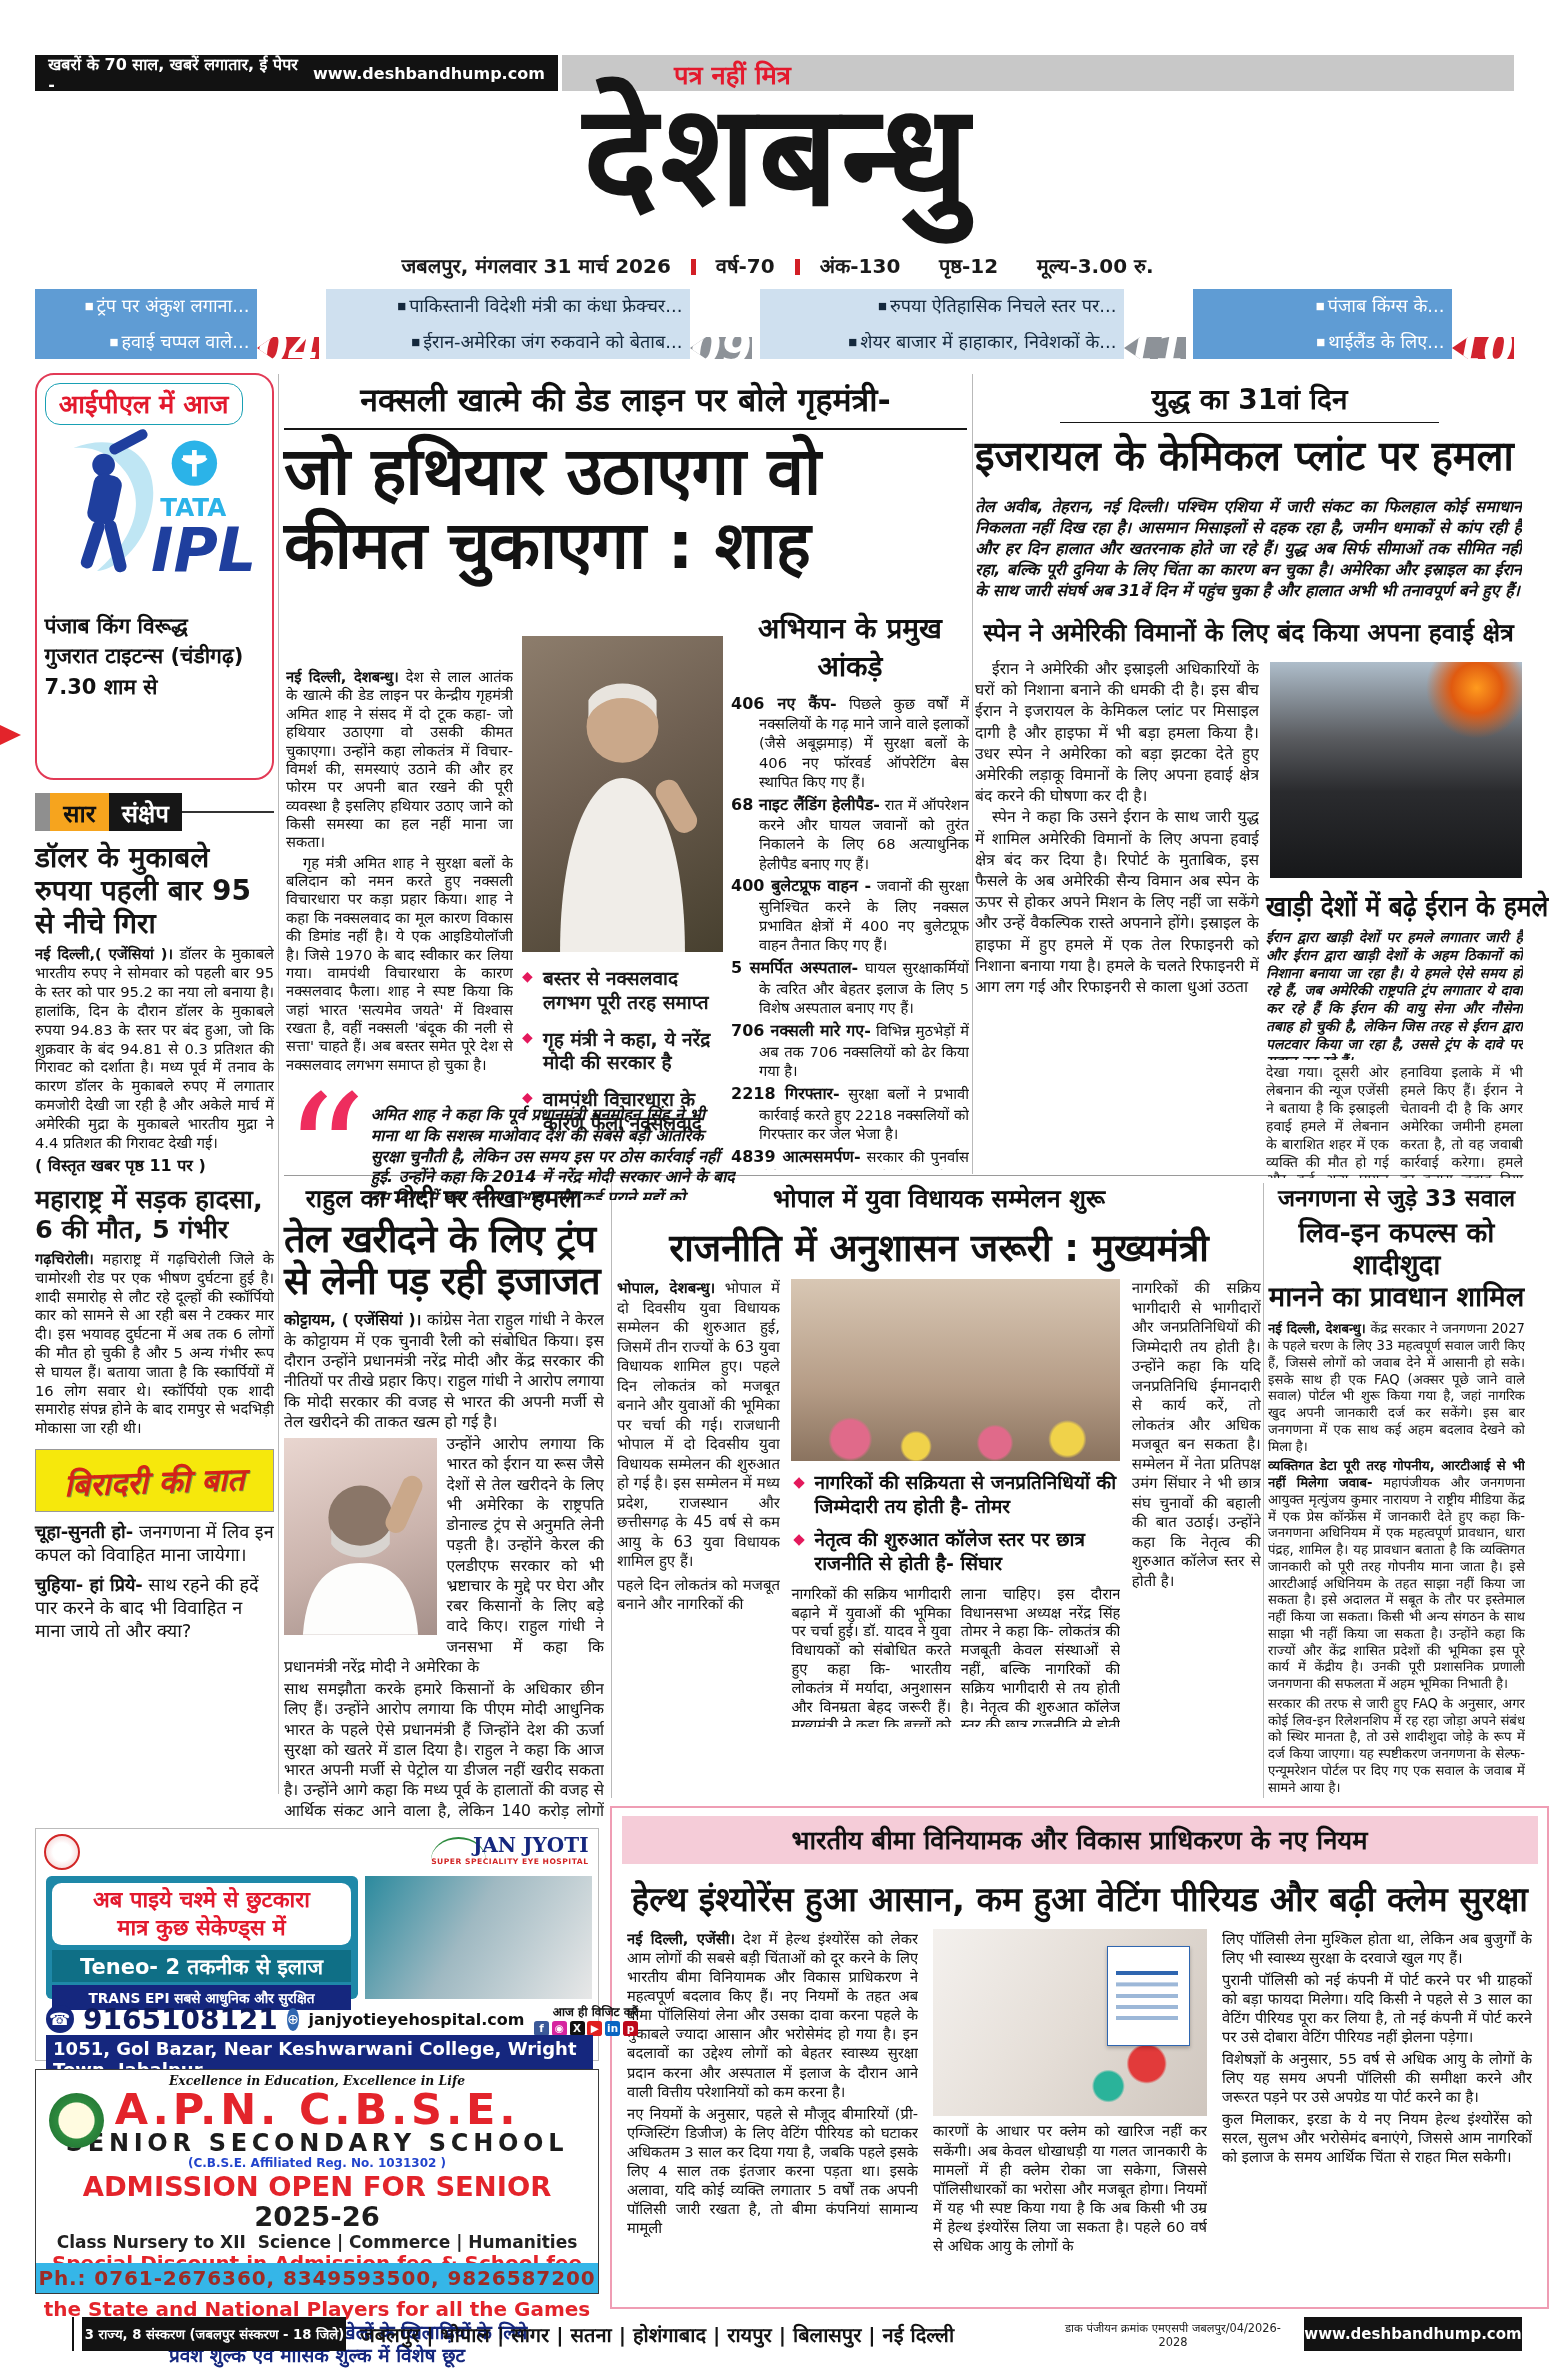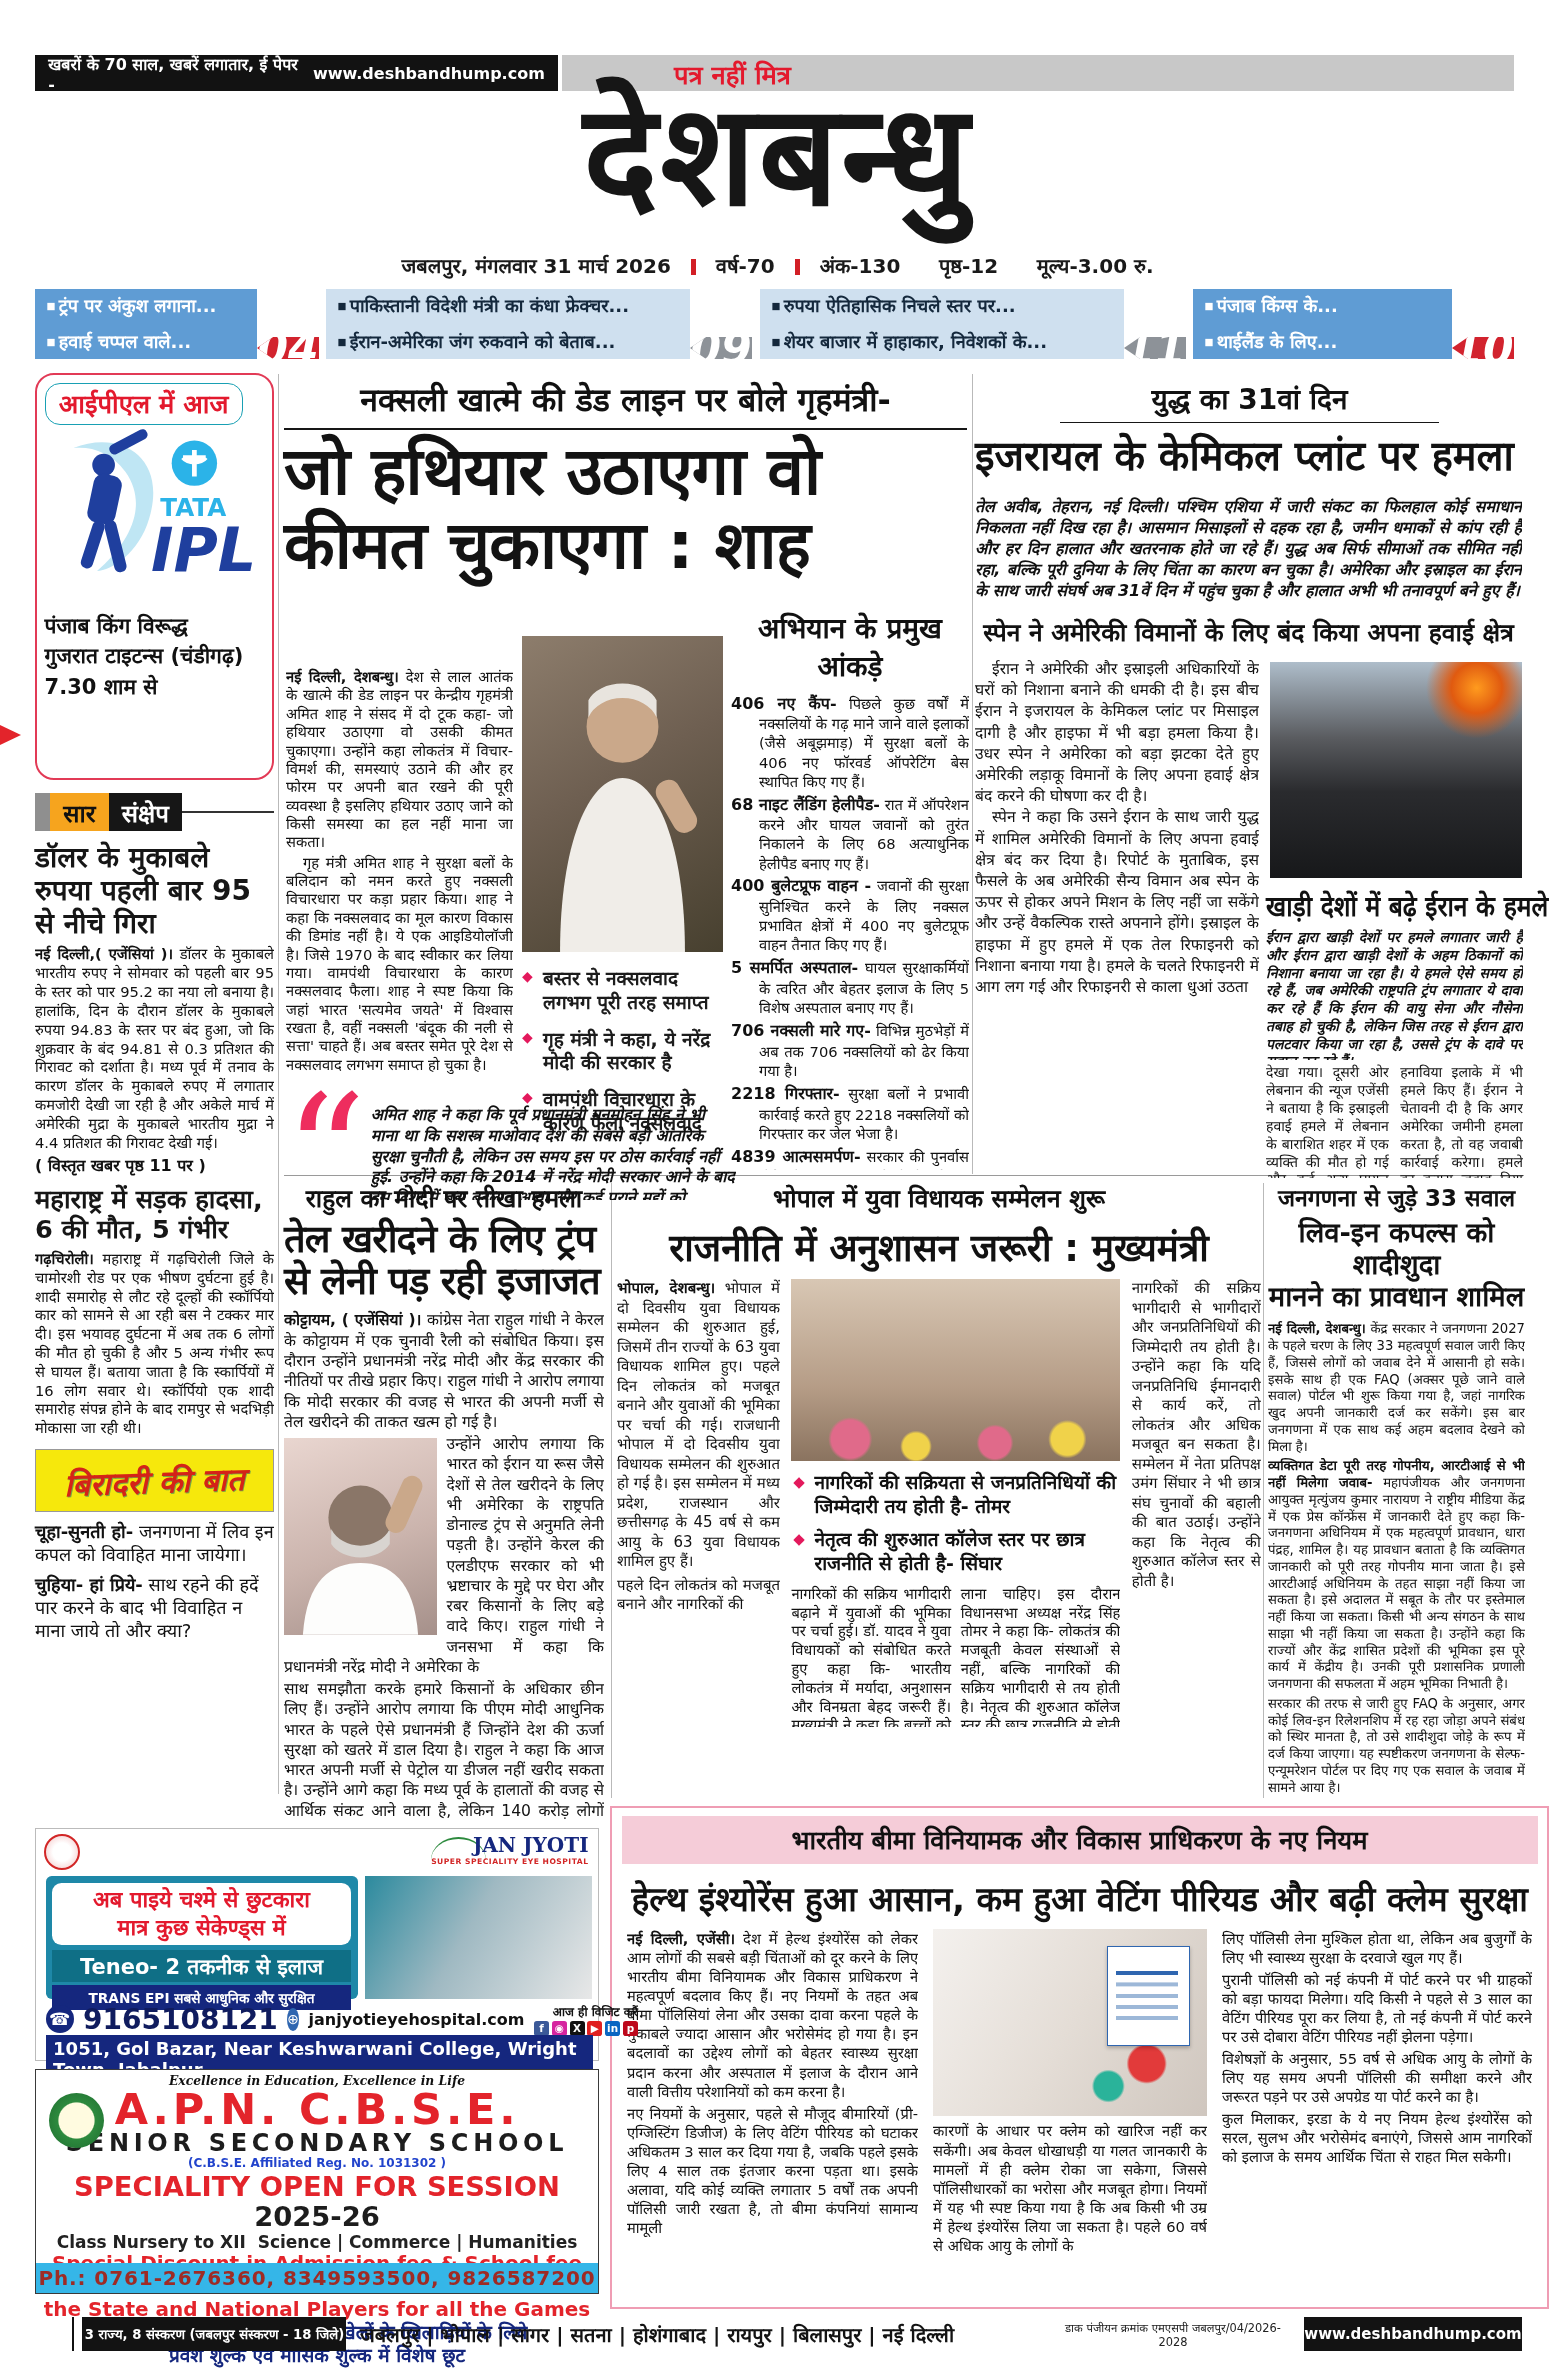--- a/index.html
+++ b/index.html
@@ -21,21 +21,21 @@
   
   #masthead{left:0;top:79px;width:100%;text-align:center;font-size:140px;line-height:1.1;
     font-weight:900;letter-spacing:2.8px;color:#161616;}
   #dateline{left:0;top:252px;width:100%;text-align:center;font-size:20px;font-weight:bold;color:#1a1a1a;}
   .redbar{display:inline-block;width:4.7px;height:16px;background:#d21f26;margin:0 13.2px;vertical-align:-1.9px;}
   .dl-gap{display:inline-block;width:24.6px;}
 
   
   .nav-item{position:absolute;top:289px;height:70px;display:flex;}
   .nav-text{flex:1;display:flex;flex-direction:column;justify-content:center;gap:16px;
-    padding:0 7.6px 0 11.4px;font-weight:bold;font-size:18px;line-height:1.1;}
+    padding:0 7.6px 0 11.4px;font-weight:normal;font-size:18px;line-height:1.1;align-items:flex-end;}
   .nav-dark .nav-text{background:#5f9cd4;color:#fff;}
   .nav-light .nav-text{background:#cfe0ef;color:#14283c;}
   .nav-line::before{content:"■ ";font-size:9.5px;vertical-align:2.8px;}
   .nav-arrow{width:62px;display:flex;align-items:center;justify-content:center;
     font-size:44px;font-style:italic;font-weight:900;color:#fff;
     clip-path:polygon(26% 0,100% 0,100% 100%,26% 100%,0 50%);margin-top:48px;}
   .arrow-red{background:#d2232e;}
   .arrow-gray{background:#8d9298;}
 
   
@@ -496,21 +496,21 @@
   <div id="jj-address">1051, Gol Bazar, Near Keshwarwani College, Wright Town, Jabalpur</div>
 </div>
 
 <div id="apn">
   <div class="tag">Excellence in Education, Excellence in Life</div>
   <div id="apn-logo"></div>
   <div class="name">A.P.N. C.B.S.E.</div>
   <div class="sub">SENIOR SECONDARY SCHOOL</div>
   <div class="reg">(C.B.S.E. Affiliated Reg. No. 1031302 )</div>
   <div class="adm">
-    <span>SPECIALITY OPEN FOR SESSION</span> <span class="yr">2025-26</span>
+    <span>ADMISSION OPEN FOR SENIOR</span> <span class="yr">2025-26</span>
   </div>
   <div class="cls">
     <span>Class Nursery to XII</span>&nbsp;&nbsp;<span>Science | Commerce | Humanities</span>
   </div>
   <div class="off">
     <div>Special Discount in Admission fee &amp; School fee for</div>
       <div>the State and National Players for all the Games</div>
   </div>
   <div class="hin">
     <div>राष्ट्र स्तरीय एवं प्रदेश स्तरीय सभी खेलों के खिलाड़ियों के लिये</div>

